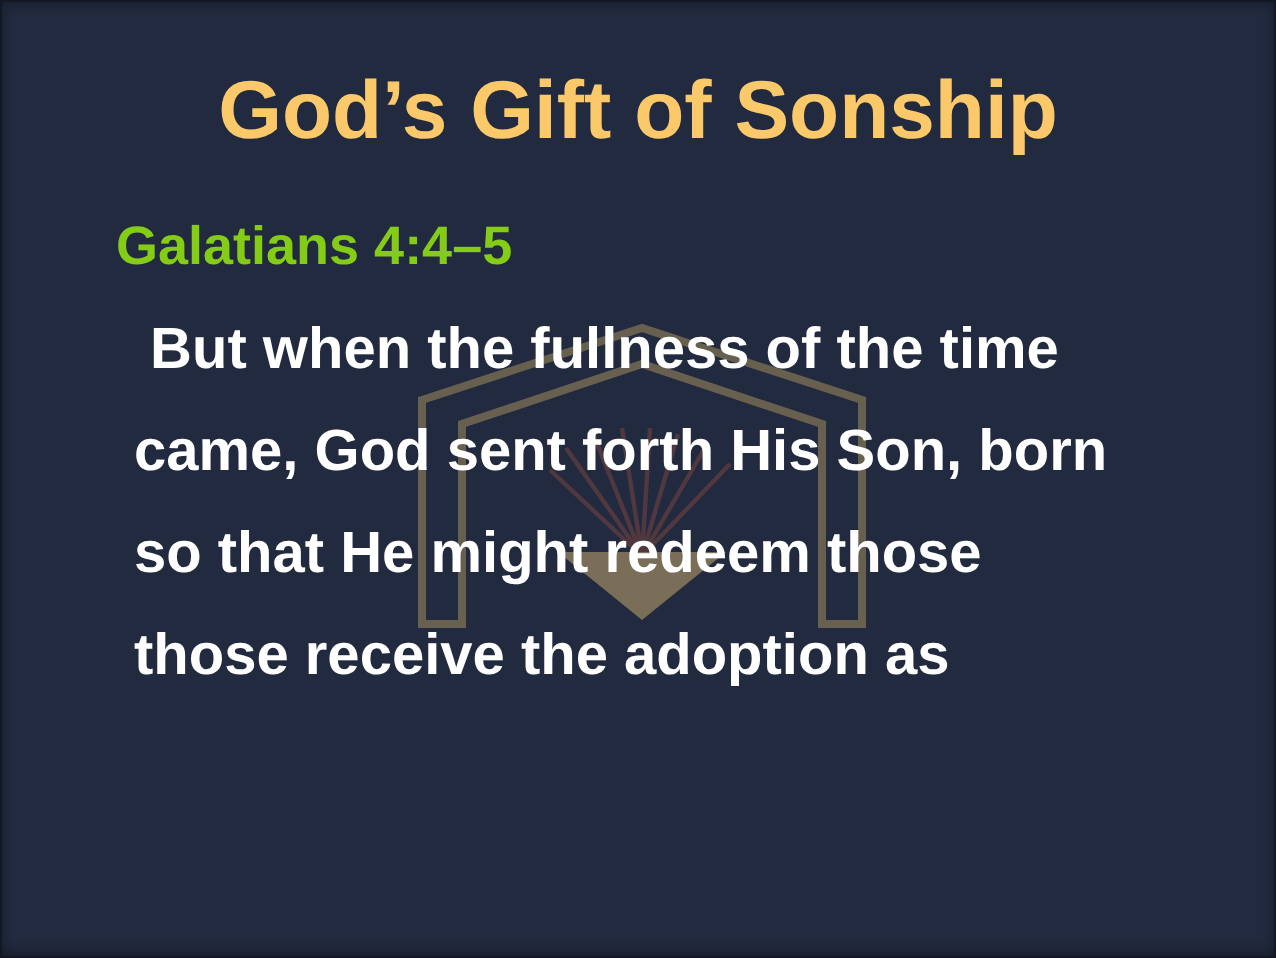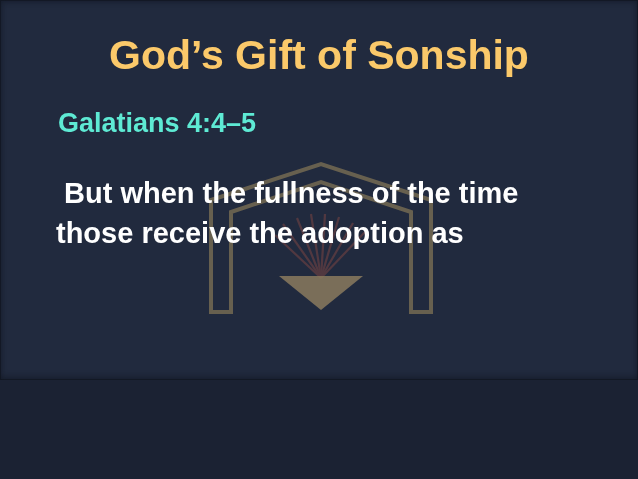--- a/index.html
+++ b/index.html
@@ -4,21 +4,21 @@
 <style>
   html, body {
     margin: 0;
     padding: 0;
     background: #1b2233;
   }
 
   #slide {
     position: relative;
     width: 638px;
-    height: 380px;
+    height: 479px;
     overflow: hidden;
     background: #212a3e;
     font-family: "Liberation Sans", sans-serif;
     -webkit-font-smoothing: antialiased;
   }
 
   
   #slide-edge {
     position: absolute;
     inset: 0;
@@ -61,33 +61,33 @@
   
   #body-block {
     position: absolute;
     left: 56px;
     top: 110px;
     width: 566px;
     z-index: 2;
   }
 
   .reference {
-    color: #5eead4;
+    color: #84cc16;
     font-size: 27px;
     font-weight: bold;
     line-height: 1.0;
-    margin: 0 0 36px 2px;
+    margin: 0 0 18px 2px;
   }
 
   .verse-line {
     color: #ffffff;
     font-size: 29px;
     font-weight: bold;
     line-height: 40px;
-    margin: 0;
+    margin: 11px;
     white-space: pre;
   }
 </style>
 </head>
 <body>
 
 <div id="slide">
 
   <div id="watermark">
     <svg viewBox="0 0 232 158" xmlns="http://www.w3.org/2000/svg">
@@ -110,19 +110,21 @@
   </div>
 
   <div id="title">God’s Gift of Sonship</div>
 
   <div id="body-block">
 
     <p class="reference">Galatians 4:4–5</p>
 
     <div>
       <p class="verse-line"> But when the fullness of the time</p>
+      <p class="verse-line">came, God sent forth His Son, born</p>
+      <p class="verse-line">so that He might redeem those</p>
       <p class="verse-line">those receive the adoption as</p>
     </div>
 
   </div>
 
   <div id="slide-edge"></div>
 </div>
 
 </body></html>

